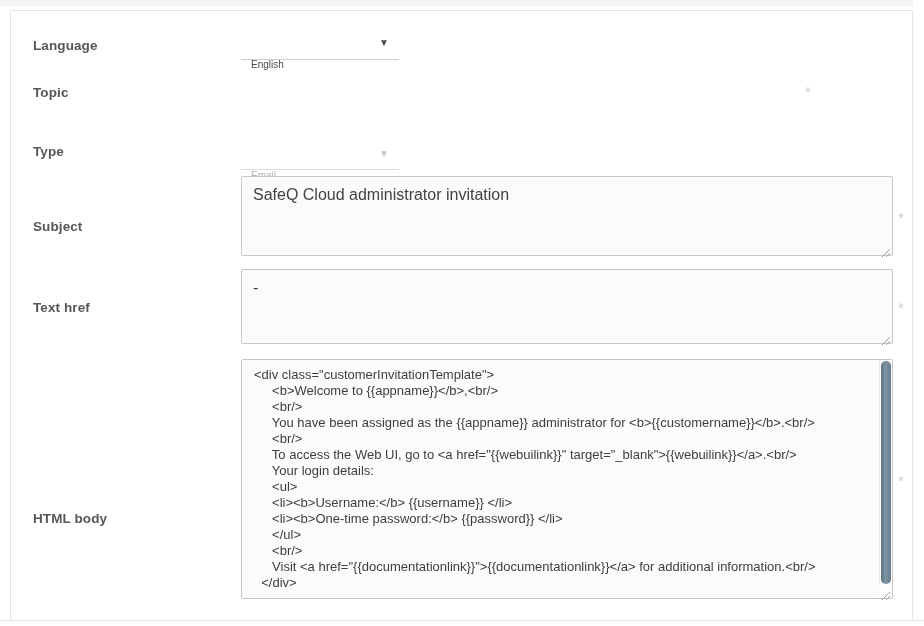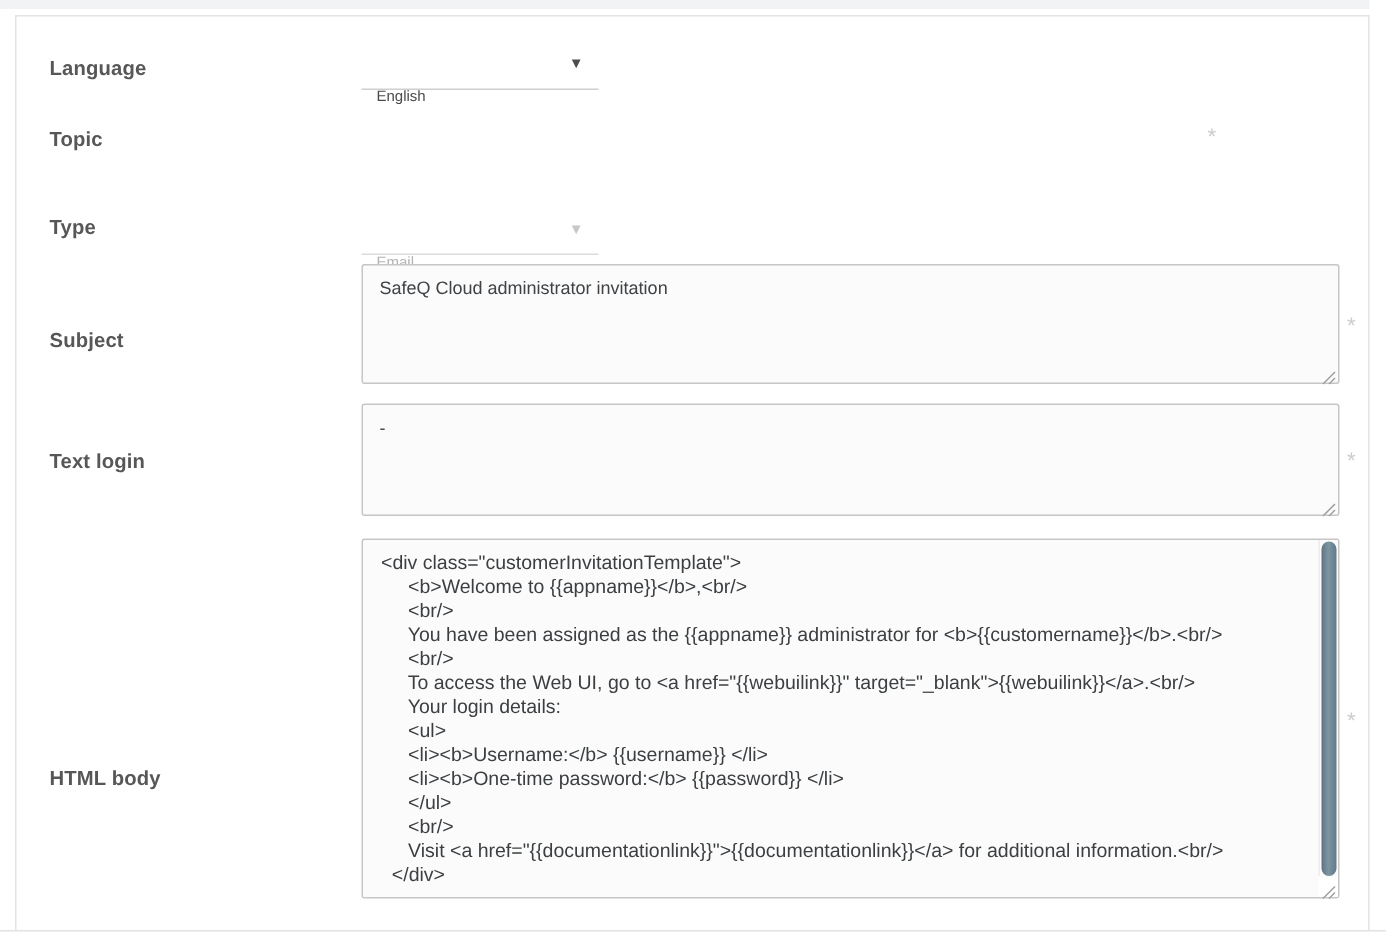--- a/index.html
+++ b/index.html
@@ -23,21 +23,21 @@
   .mselect.disabled .arrow { color:#c5c9cc; }
 
   .text-input { position:absolute; left:230px; width:558px; height:30px;
     border:1px solid #c2c2c2; border-radius:2px; background:#fbfbfb;
     font-family:"Liberation Sans", sans-serif; font-size:13.5px; color:#3f4346;
     padding:0 10px; outline:none; }
 
   .tarea-wrap { position:absolute; left:230px; width:652px; }
   .tarea { width:100%; height:100%; border:1px solid #c6c6c6; border-radius:2px;
     background:#fbfbfb; resize:none; outline:none; overflow:hidden;
-    font-family:"Liberation Sans", sans-serif; font-size:12px; color:#3f4346;
+    font-family:"Liberation Sans", sans-serif; font-size:16px; color:#3f4346;
     padding:8px 11px; line-height:1.25; }
   .tarea.code { font-size:13px; line-height:16px; padding:7px 26px 7px 12px; color:#3b3f42; }
 
   .asterisk { position:absolute; font-size:15px; color:#cccccc; }
 
   .grip { position:absolute; right:2px; bottom:2px; width:10px; height:10px; cursor:nwse-resize; }
 
   .sb-track { position:absolute; top:1px; right:1px; width:13px; height:224px;
     background:#fcfcfc; border-left:1px solid #ededed; }
   .sb-thumb { position:absolute; top:2px; right:2px; width:10px; height:223px;
@@ -72,21 +72,21 @@
     <textarea class="tarea" spellcheck="false" style="">SafeQ Cloud administrator invitation</textarea>
     <div class="grip">
       <svg width="10" height="10" viewBox="0 0 10 10">
         <line x1="1" y1="9" x2="9" y2="1" stroke="#9e9e9e" stroke-width="1"></line>
         <line x1="5" y1="9" x2="9" y2="5" stroke="#9e9e9e" stroke-width="1"></line>
       </svg>
     </div>
   </div>
   <span class="asterisk" style="left:887px; top:198px;">*</span>
 
-  <div class="field-label" style="top:289px;">Text login</div>
+  <div class="field-label" style="top:289px;">Text href</div>
   <div class="tarea-wrap" style="top:258px; height:75px;">
     <textarea class="tarea" spellcheck="false" style="">-</textarea>
     <div class="grip">
       <svg width="10" height="10" viewBox="0 0 10 10">
         <line x1="1" y1="9" x2="9" y2="1" stroke="#9e9e9e" stroke-width="1"></line>
         <line x1="5" y1="9" x2="9" y2="5" stroke="#9e9e9e" stroke-width="1"></line>
       </svg>
     </div>
   </div>
   <span class="asterisk" style="left:887px; top:288px;">*</span>

